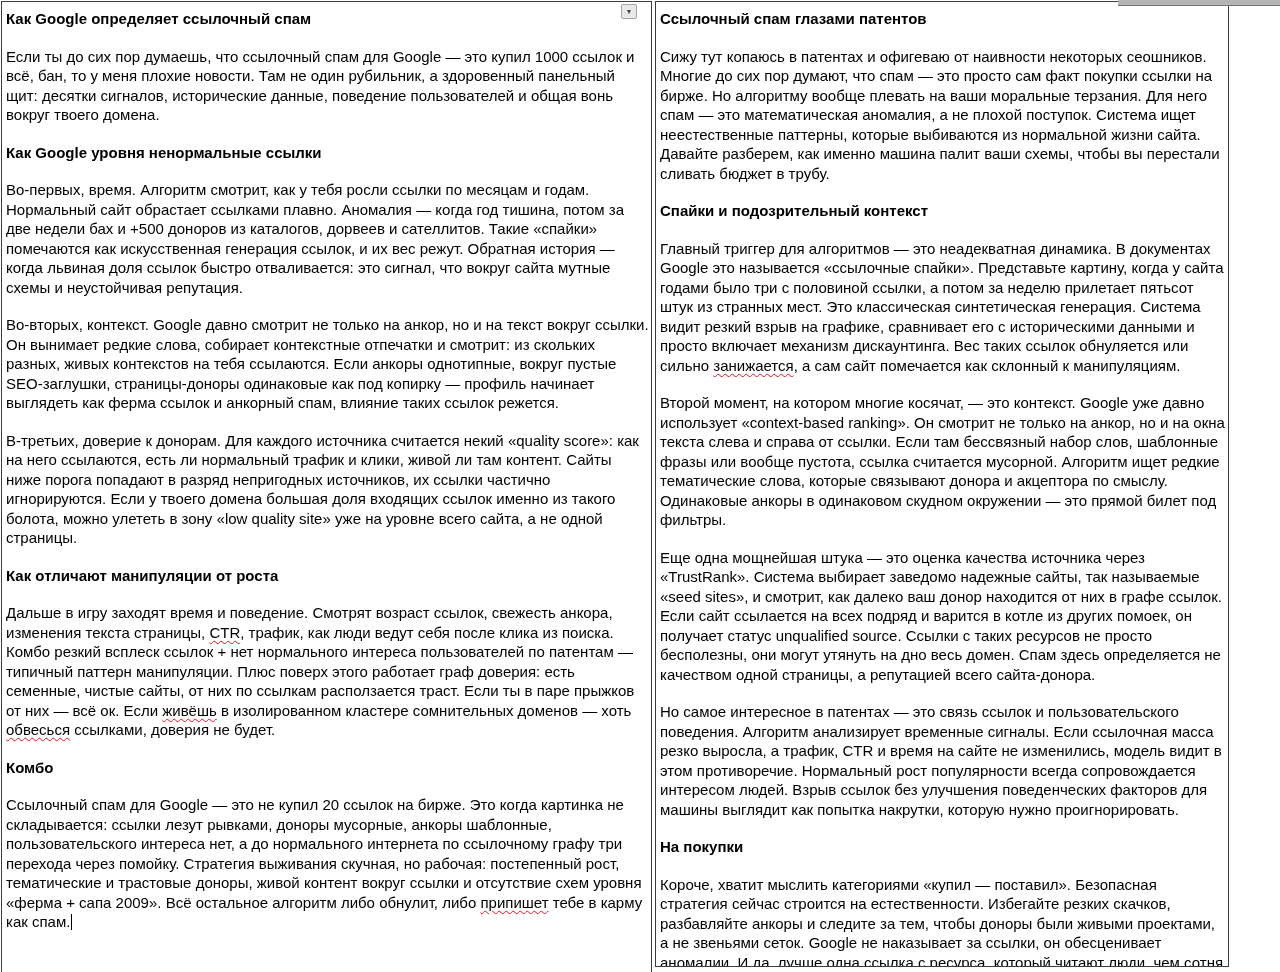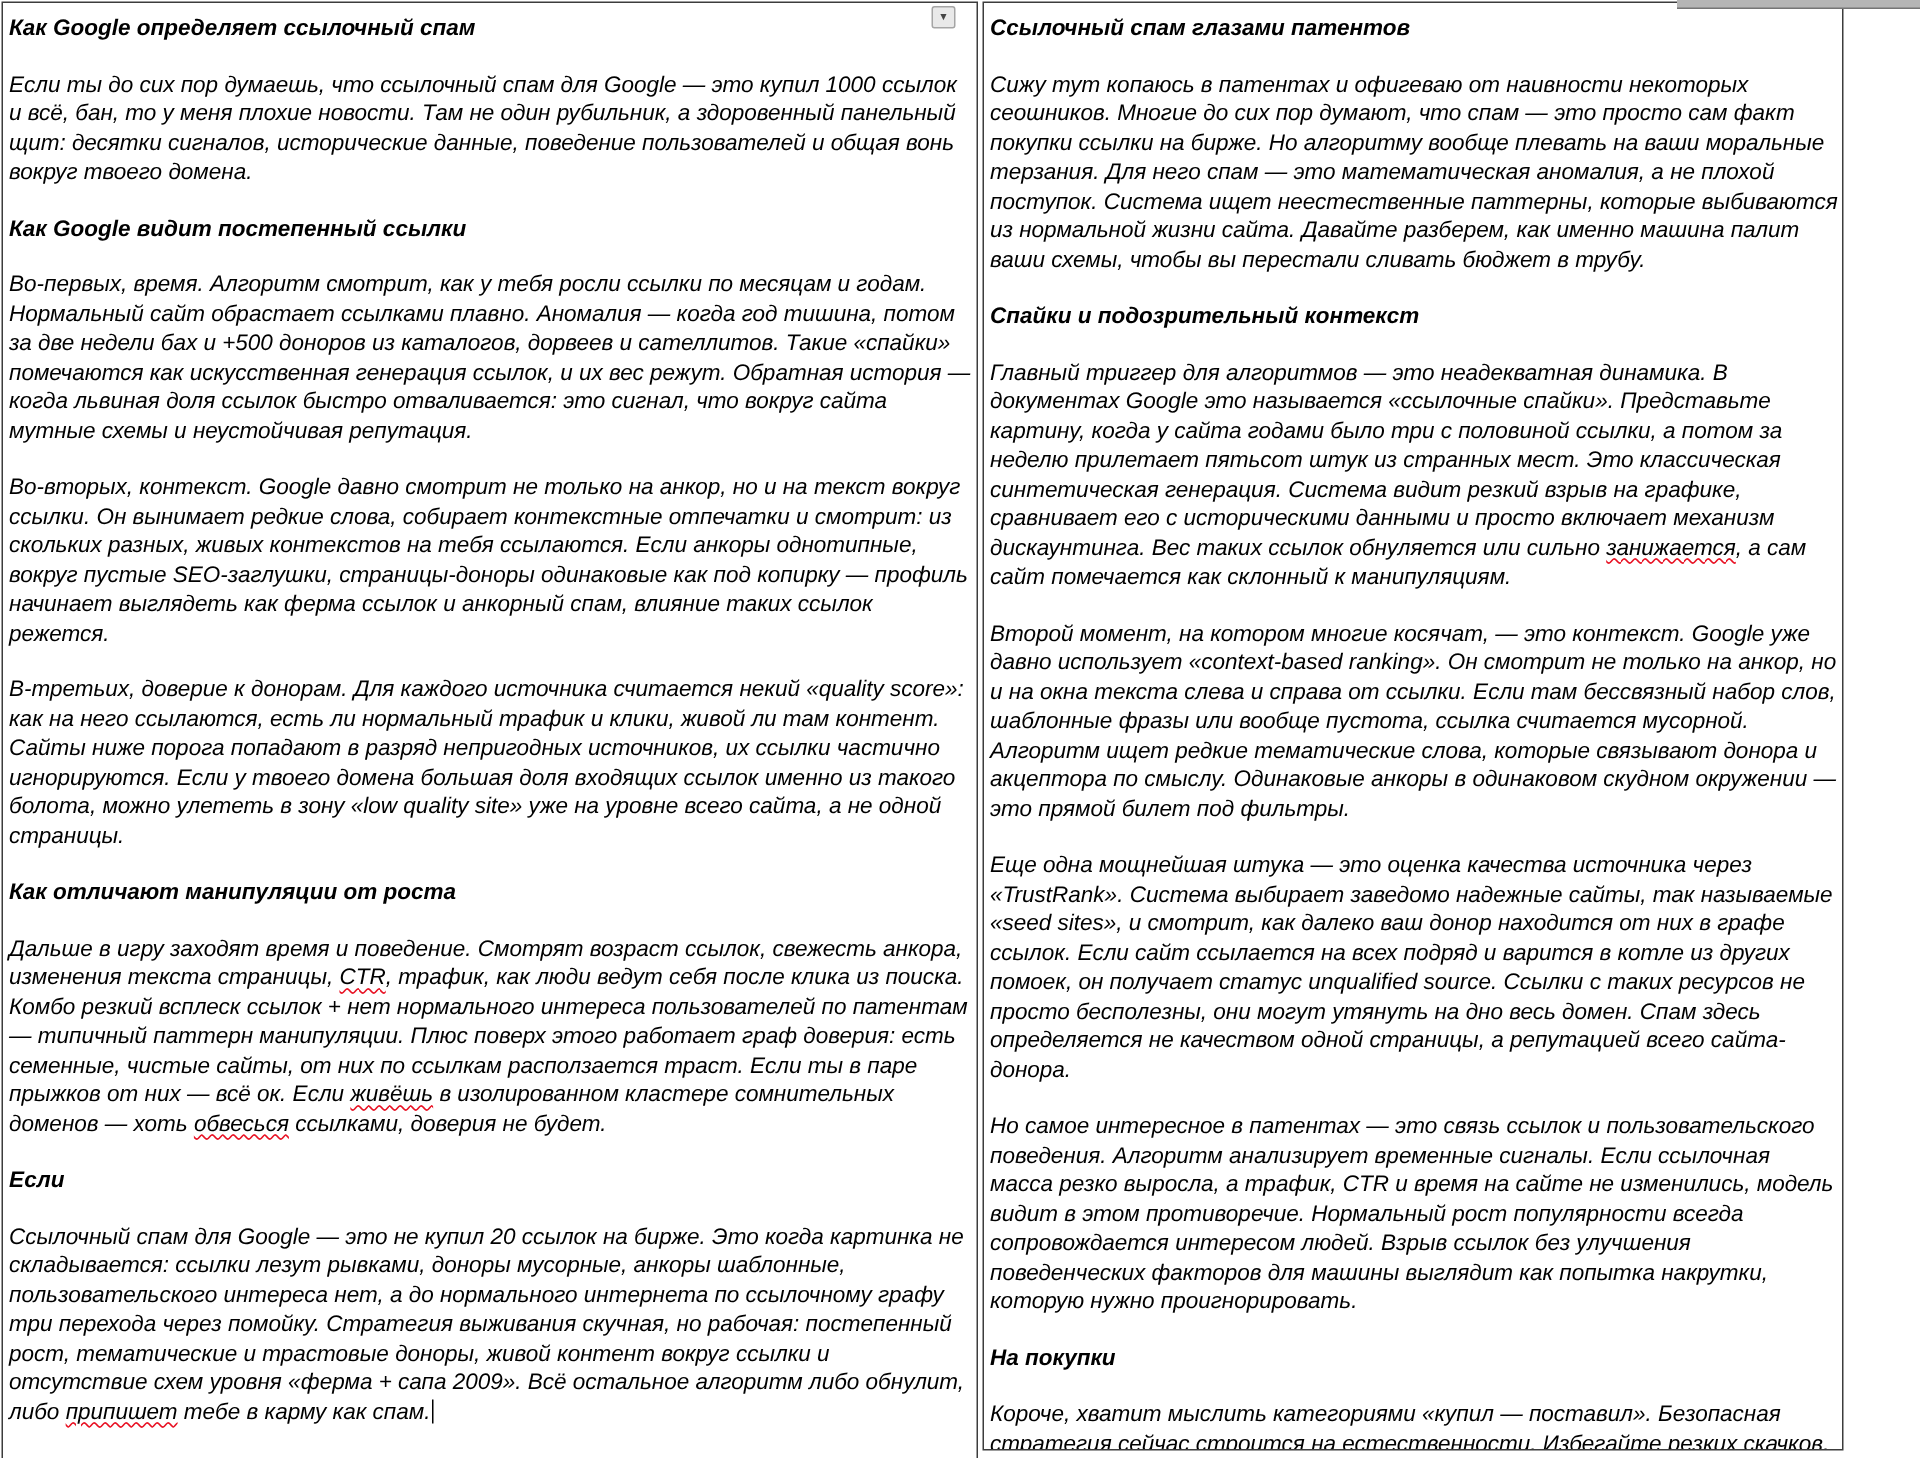--- a/index.html
+++ b/index.html
@@ -1,15 +1,15 @@
 <!DOCTYPE html>
 <html><head>
 <meta charset="utf-8">
 <style>
-  * { box-sizing: border-box; margin: 0; padding: 0; font-style: italic; }
+  * { box-sizing: border-box; margin: 0; padding: 0; }
   html, body {
     width: 1280px; height: 972px;
     background: #ffffff;
     font-family: "Liberation Sans", sans-serif;
     overflow: hidden;
   }
   .stage { position: relative; width: 1280px; height: 972px; background: #fff; }
 
   .editor {
     position: absolute;
@@ -69,27 +69,27 @@
   }
 </style>
 </head>
 <body>
 
 <div class="stage">
 
   <div class="editor left">
       <div class="blk heading"><span>Как Google определяет ссылочный спам</span></div>
       <div class="blk para"><span>Если ты до сих пор думаешь, что ссылочный спам для Google — это купил 1000 ссылок и всё, бан, то у меня плохие новости. Там не один рубильник, а здоровенный панельный щит: десятки сигналов, исторические данные, поведение пользователей и общая вонь вокруг твоего домена.</span></div>
-      <div class="blk heading"><span>Как Google видит постепенный ссылки</span></div>
+      <div class="blk heading"><span>Как Google уровня ненормальные ссылки</span></div>
       <div class="blk para"><span>Во-первых, время. Алгоритм смотрит, как у тебя росли ссылки по месяцам и годам. Нормальный сайт обрастает ссылками плавно. Аномалия — когда год тишина, потом за две недели бах и +500 доноров из каталогов, дорвеев и сателлитов. Такие «спайки» помечаются как искусственная генерация ссылок, и их вес режут. Обратная история — когда львиная доля ссылок быстро отваливается: это сигнал, что вокруг сайта мутные схемы и неустойчивая репутация.</span></div>
       <div class="blk para"><span>Во-вторых, контекст. Google давно смотрит не только на анкор, но и на текст вокруг ссылки. Он вынимает редкие слова, собирает контекстные отпечатки и смотрит: из скольких разных, живых контекстов на тебя ссылаются. Если анкоры однотипные, вокруг пустые SEO-заглушки, страницы-доноры одинаковые как под копирку — профиль начинает выглядеть как ферма ссылок и анкорный спам, влияние таких ссылок режется.</span></div>
       <div class="blk para"><span>В-третьих, доверие к донорам. Для каждого источника считается некий «quality score»: как на него ссылаются, есть ли нормальный трафик и клики, живой ли там контент. Сайты ниже порога попадают в разряд непригодных источников, их ссылки частично игнорируются. Если у твоего домена большая доля входящих ссылок именно из такого болота, можно улететь в зону «low quality site» уже на уровне всего сайта, а не одной страницы.</span></div>
       <div class="blk heading"><span>Как отличают манипуляции от роста</span></div>
       <div class="blk para"><span>Дальше в игру заходят время и поведение. Смотрят возраст ссылок, свежесть анкора, изменения текста страницы, </span><span class="misspelled">CTR</span><span>, трафик, как люди ведут себя после клика из поиска. Комбо резкий всплеск ссылок + нет нормального интереса пользователей по патентам — типичный паттерн манипуляции. Плюс поверх этого работает граф доверия: есть семенные, чистые сайты, от них по ссылкам расползается траст. Если ты в паре прыжков от них — всё ок. Если </span><span class="misspelled">живёшь</span><span> в изолированном кластере сомнительных доменов — хоть </span><span class="misspelled">обвесься</span><span> ссылками, доверия не будет.</span></div>
-      <div class="blk heading"><span>Если</span></div>
+      <div class="blk heading"><span>Комбо</span></div>
       <div class="blk para"><span>Ссылочный спам для Google — это не купил 20 ссылок на бирже. Это когда картинка не складывается: ссылки лезут рывками, доноры мусорные, анкоры шаблонные, пользовательского интереса нет, а до нормального интернета по ссылочному графу три перехода через помойку. Стратегия выживания скучная, но рабочая: постепенный рост, тематические и трастовые доноры, живой контент вокруг ссылки и отсутствие схем уровня «ферма + сапа 2009». Всё остальное алгоритм либо обнулит, либо </span><span class="misspelled">припишет</span><span> тебе в карму как спам.</span><span class="caret"></span></div>
     </div>
 
   <div class="editor right">
       <div class="blk heading"><span>Ссылочный спам глазами патентов</span></div>
       <div class="blk para"><span>Сижу тут копаюсь в патентах и офигеваю от наивности некоторых сеошников. Многие до сих пор думают, что спам — это просто сам факт покупки ссылки на бирже. Но алгоритму вообще плевать на ваши моральные терзания. Для него спам — это математическая аномалия, а не плохой поступок. Система ищет неестественные паттерны, которые выбиваются из нормальной жизни сайта. Давайте разберем, как именно машина палит ваши схемы, чтобы вы перестали сливать бюджет в трубу.</span></div>
       <div class="blk heading"><span>Спайки и подозрительный контекст</span></div>
       <div class="blk para"><span>Главный триггер для алгоритмов — это неадекватная динамика. В документах Google это называется «ссылочные спайки». Представьте картину, когда у сайта годами было три с половиной ссылки, а потом за неделю прилетает пятьсот штук из странных мест. Это классическая синтетическая генерация. Система видит резкий взрыв на графике, сравнивает его с историческими данными и просто включает механизм дискаунтинга. Вес таких ссылок обнуляется или сильно </span><span class="misspelled">занижается</span><span>, а сам сайт помечается как склонный к манипуляциям.</span></div>
       <div class="blk para"><span>Второй момент, на котором многие косячат, — это контекст. Google уже давно использует «context-based ranking». Он смотрит не только на анкор, но и на окна текста слева и справа от ссылки. Если там бессвязный набор слов, шаблонные фразы или вообще пустота, ссылка считается мусорной. Алгоритм ищет редкие тематические слова, которые связывают донора и акцептора по смыслу. Одинаковые анкоры в одинаковом скудном окружении — это прямой билет под фильтры.</span></div>
       <div class="blk para"><span>Еще одна мощнейшая штука — это оценка качества источника через «TrustRank». Система выбирает заведомо надежные сайты, так называемые «seed sites», и смотрит, как далеко ваш донор находится от них в графе ссылок. Если сайт ссылается на всех подряд и варится в котле из других помоек, он получает статус unqualified source. Ссылки с таких ресурсов не просто бесполезны, они могут утянуть на дно весь домен. Спам здесь определяется не качеством одной страницы, а репутацией всего сайта-донора.</span></div>

